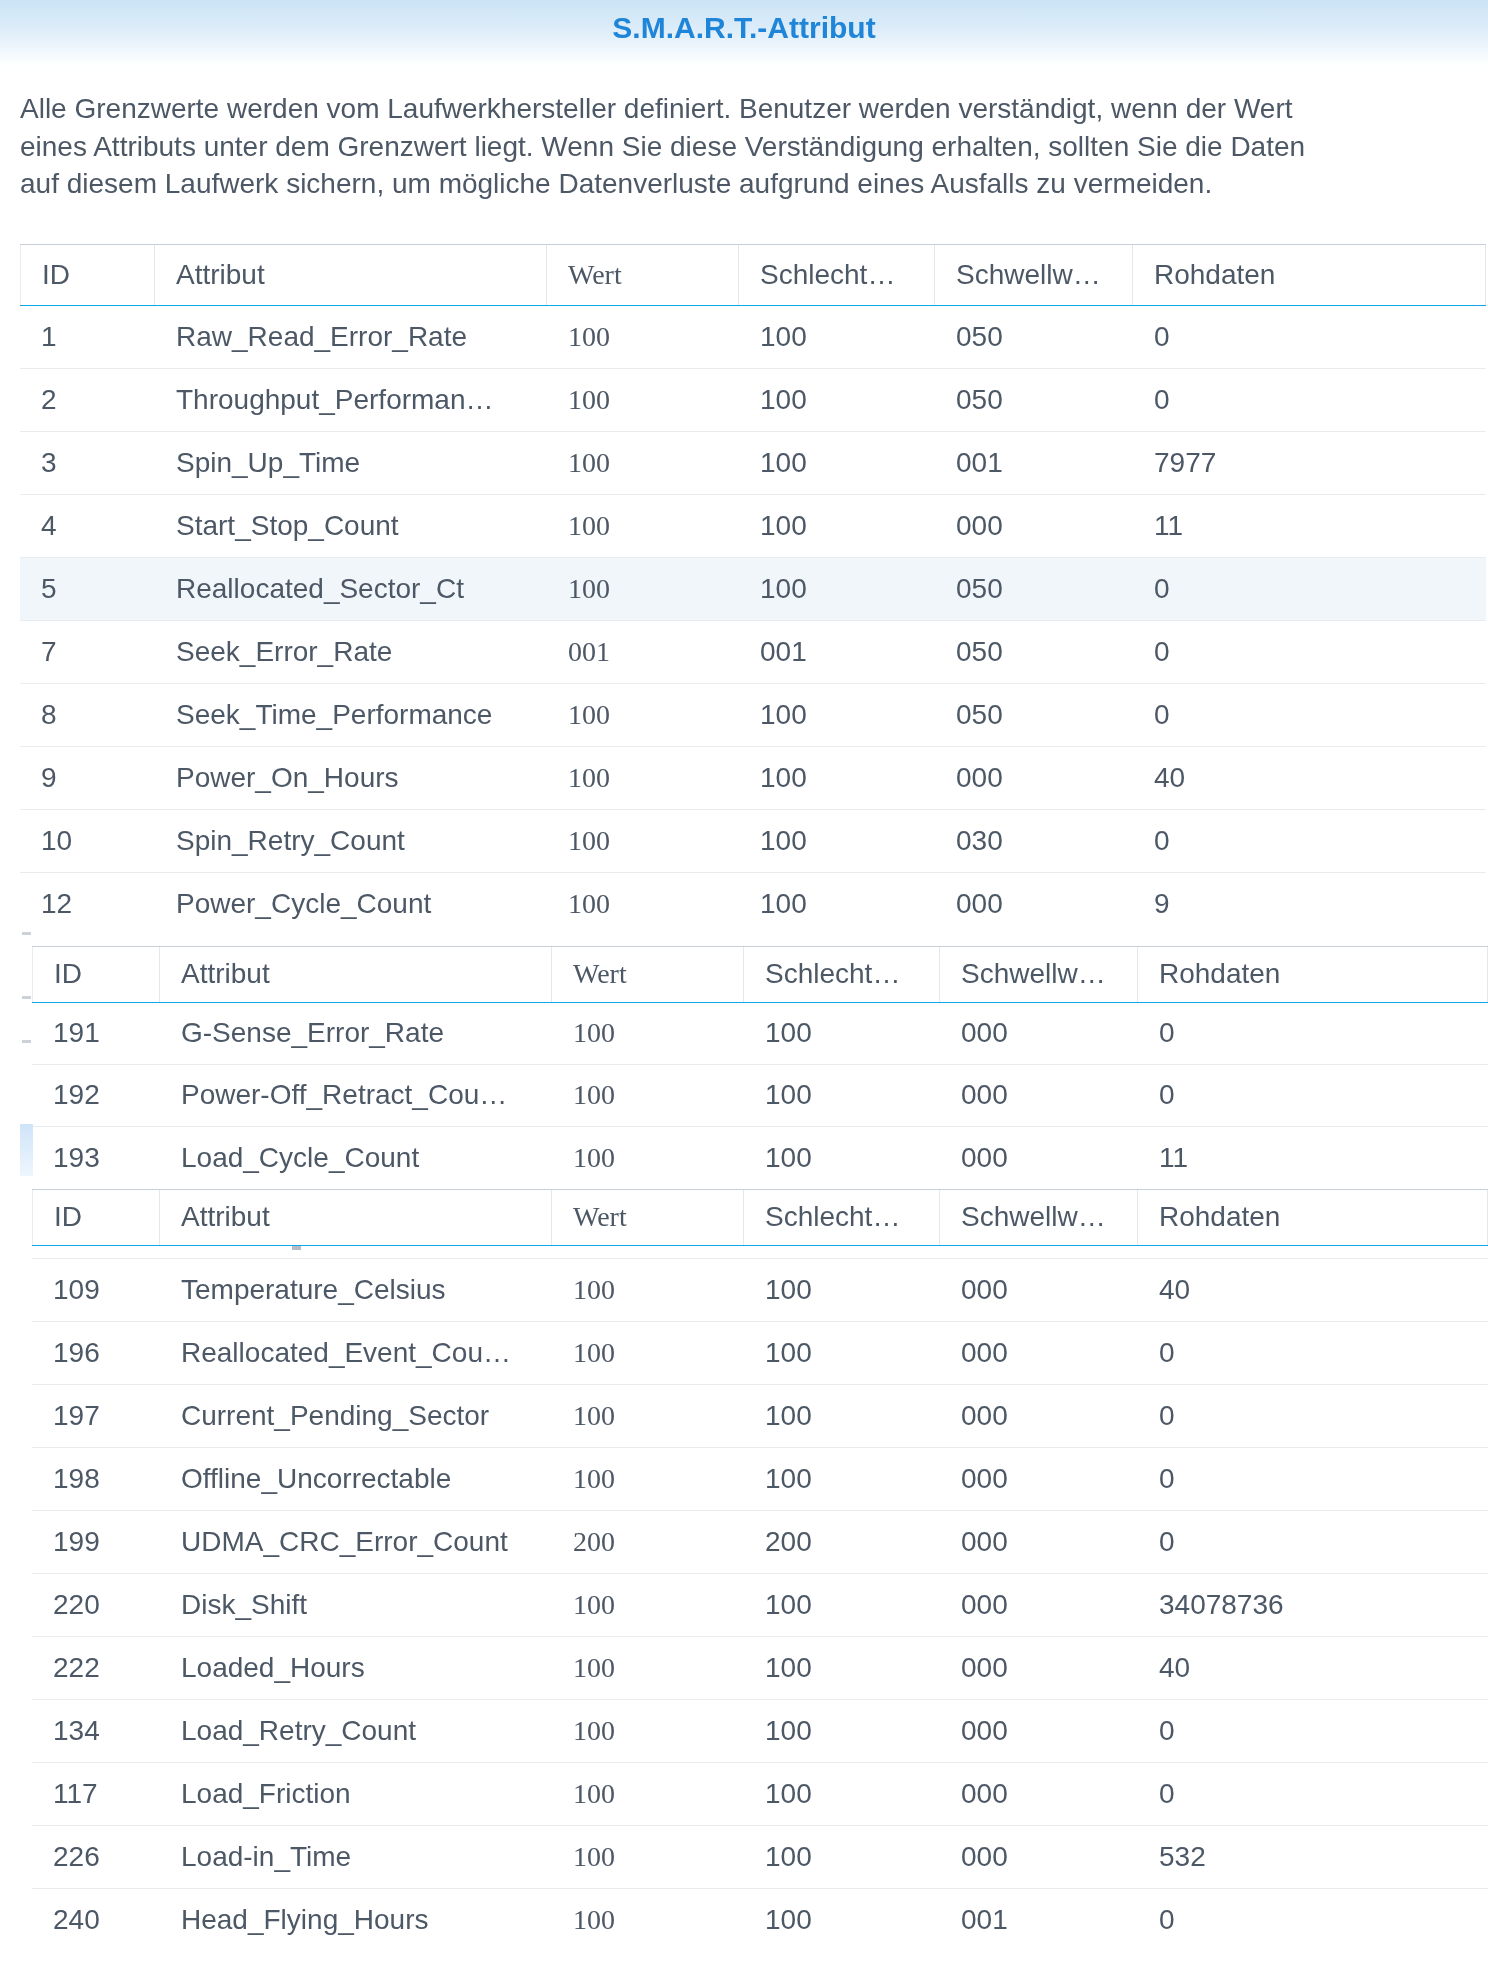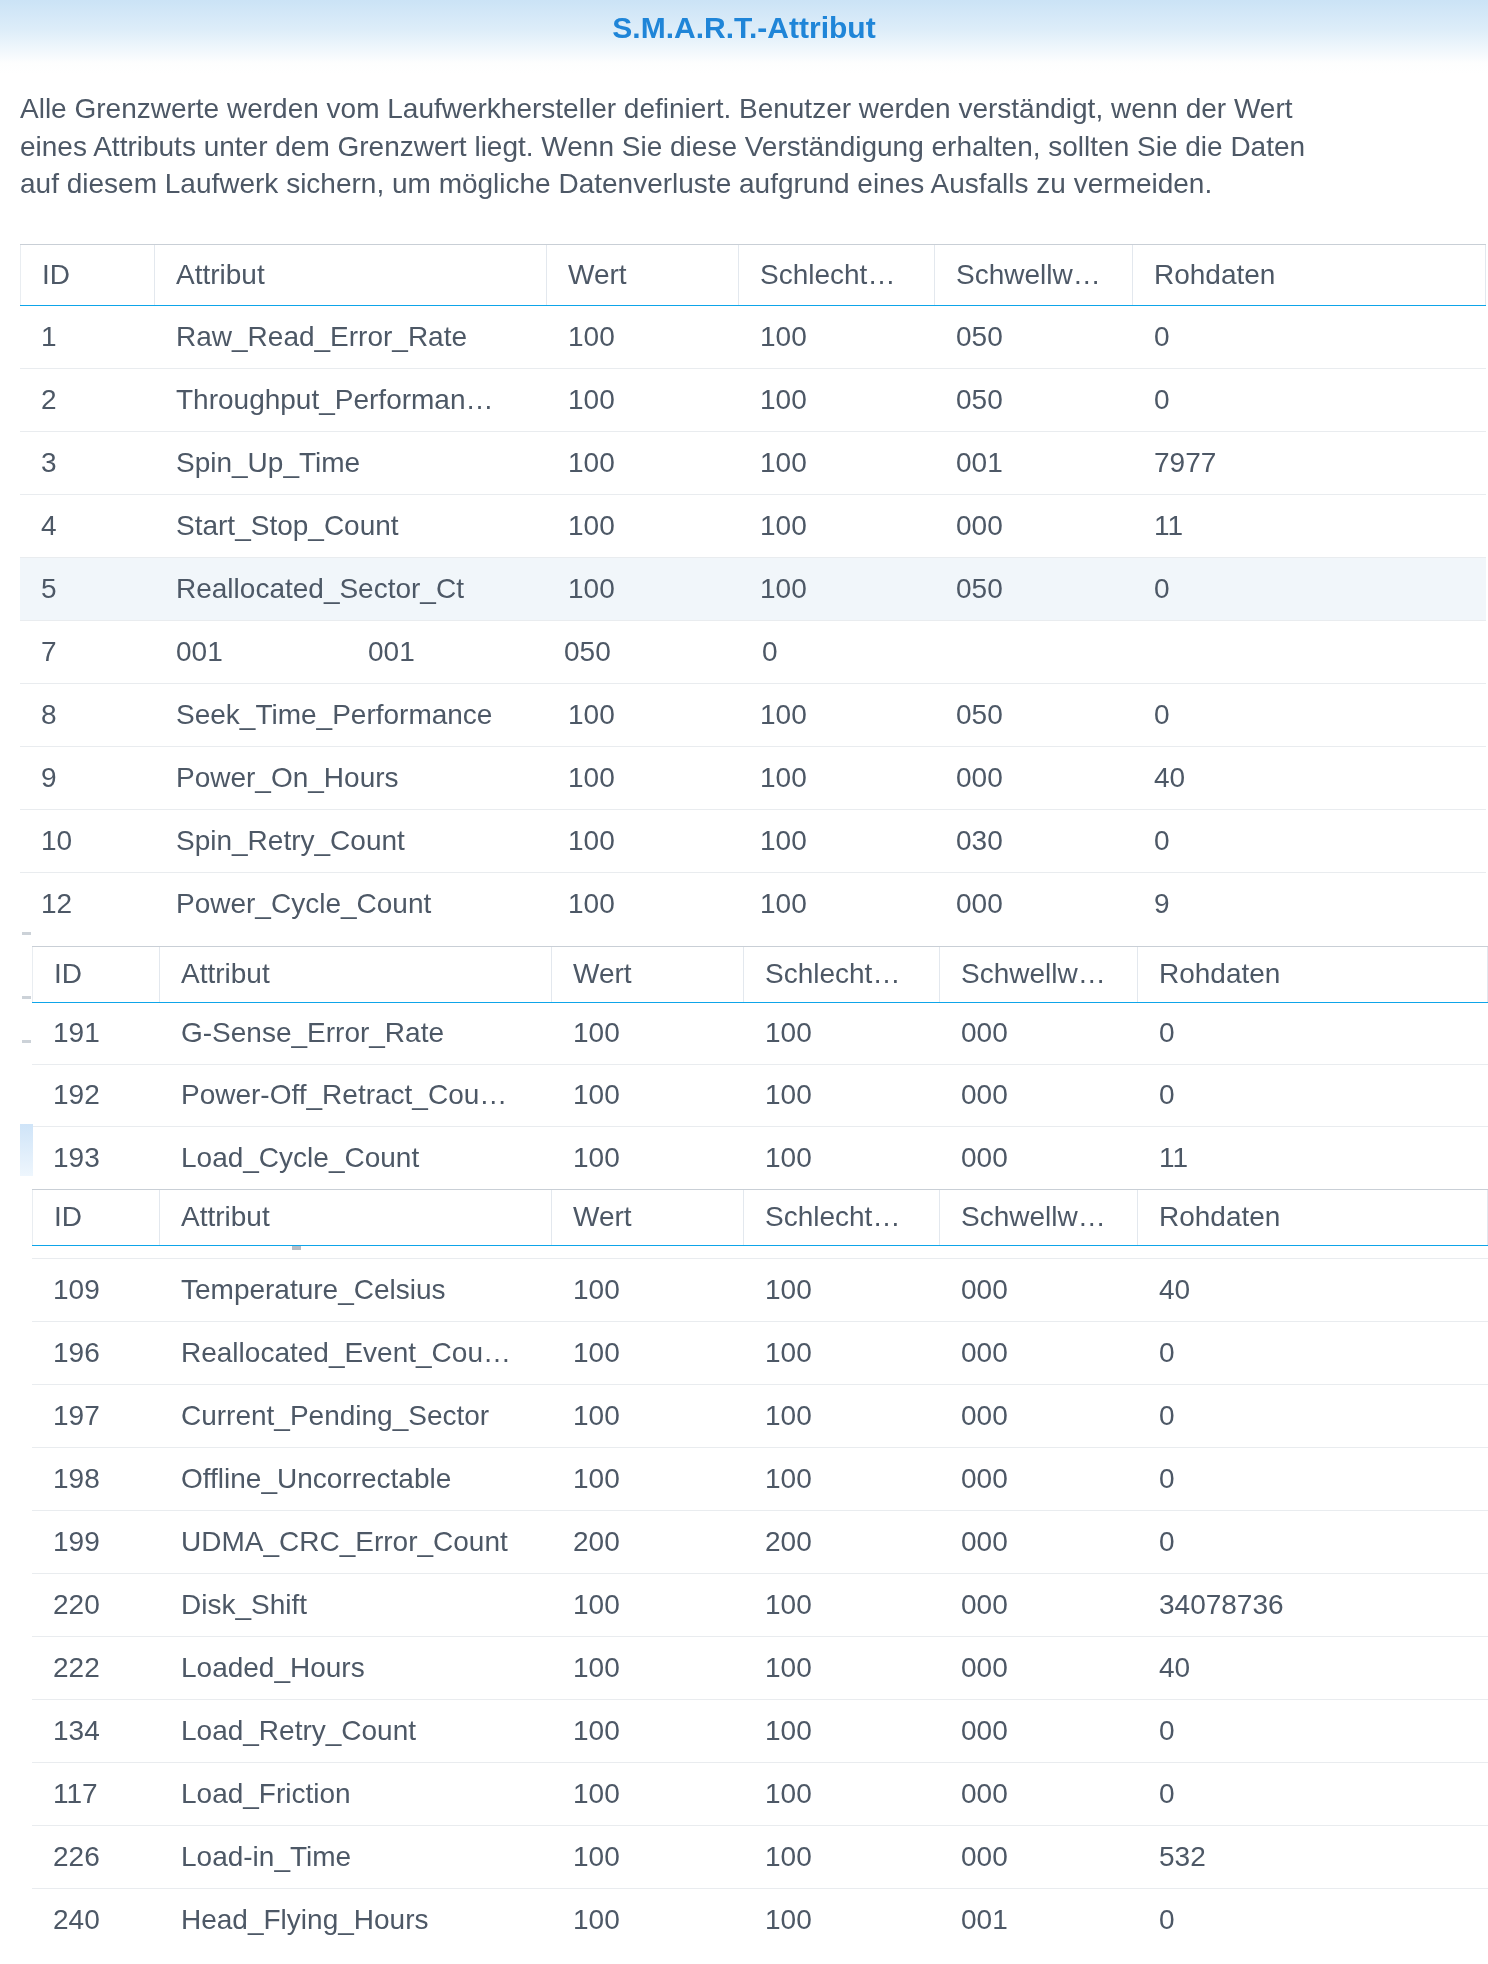--- a/index.html
+++ b/index.html
@@ -55,21 +55,21 @@
   .row--clipped{height:13px;align-items:flex-start;}
   .cell{
     font-size:28px;color:#4d5866;
     padding-left:21px;box-sizing:border-box;
     white-space:nowrap;overflow:hidden;
     flex:0 0 auto;
   }
   .grid--first .c0{width:135px;}
   .grid--mid .c0,.grid--bottom .c0{width:128px;}
   .c1{width:392px;}
-  .c2{width:192px;}
+  .c2{width:192px;font-family:Liberation Serif, serif;}
   .c3{width:196px;}
   .c4{width:198px;}
   .c5{flex:1 1 auto;}
   
   .artifact-dash{position:absolute;width:9px;height:3px;background:#ccd2d8;}
   .artifact-blue-sliver{
     position:absolute;left:20px;top:1124px;width:13px;height:52px;
     background:linear-gradient(180deg,#cfe4f8,#eef6fd);
   }
   .clip-mark{position:absolute;left:292px;top:1246px;width:9px;height:4px;background:#b6bcc4;}
@@ -132,20 +132,21 @@
       <div class="grid-row row--highlighted">
         <div class="cell c0">5</div>
         <div class="cell c1">Reallocated_Sector_Ct</div>
         <div class="cell c2">100</div>
         <div class="cell c3">100</div>
         <div class="cell c4">050</div>
         <div class="cell c5">0</div>
       </div>
       <div class="grid-row">
         <div class="cell c0">7</div>
+        <div class="cell c1">Seek_Error_Rate</div>
         <div class="cell c2">001</div>
         <div class="cell c3">001</div>
         <div class="cell c4">050</div>
         <div class="cell c5">0</div>
       </div>
       <div class="grid-row">
         <div class="cell c0">8</div>
         <div class="cell c1">Seek_Time_Performance</div>
         <div class="cell c2">100</div>
         <div class="cell c3">100</div>

